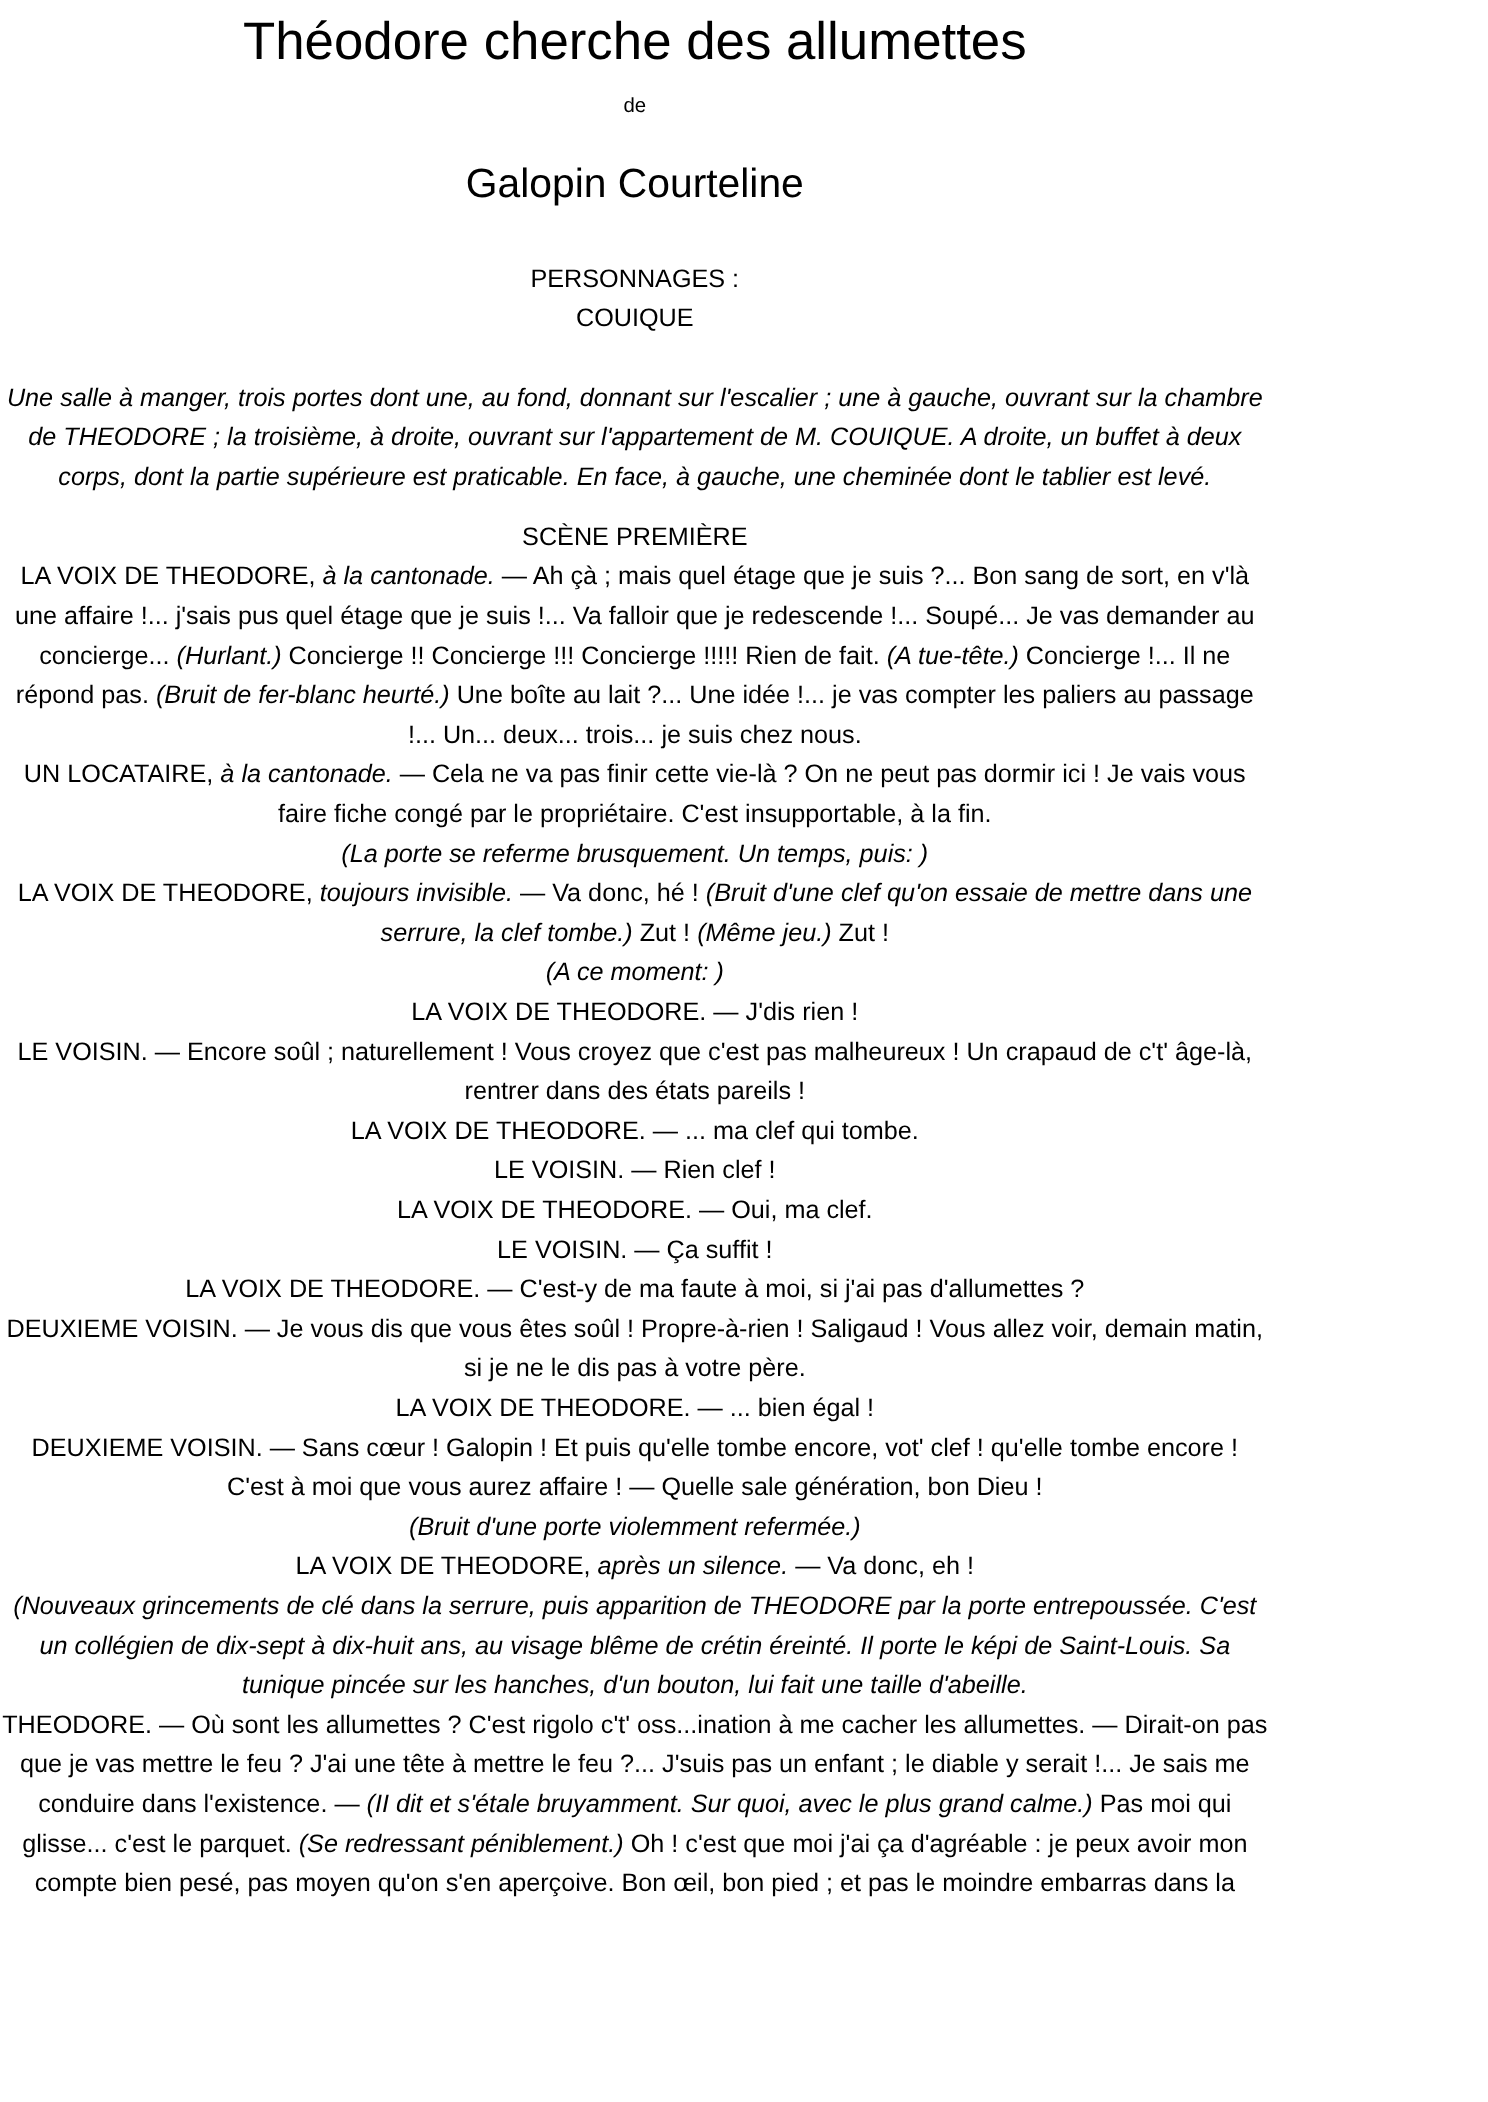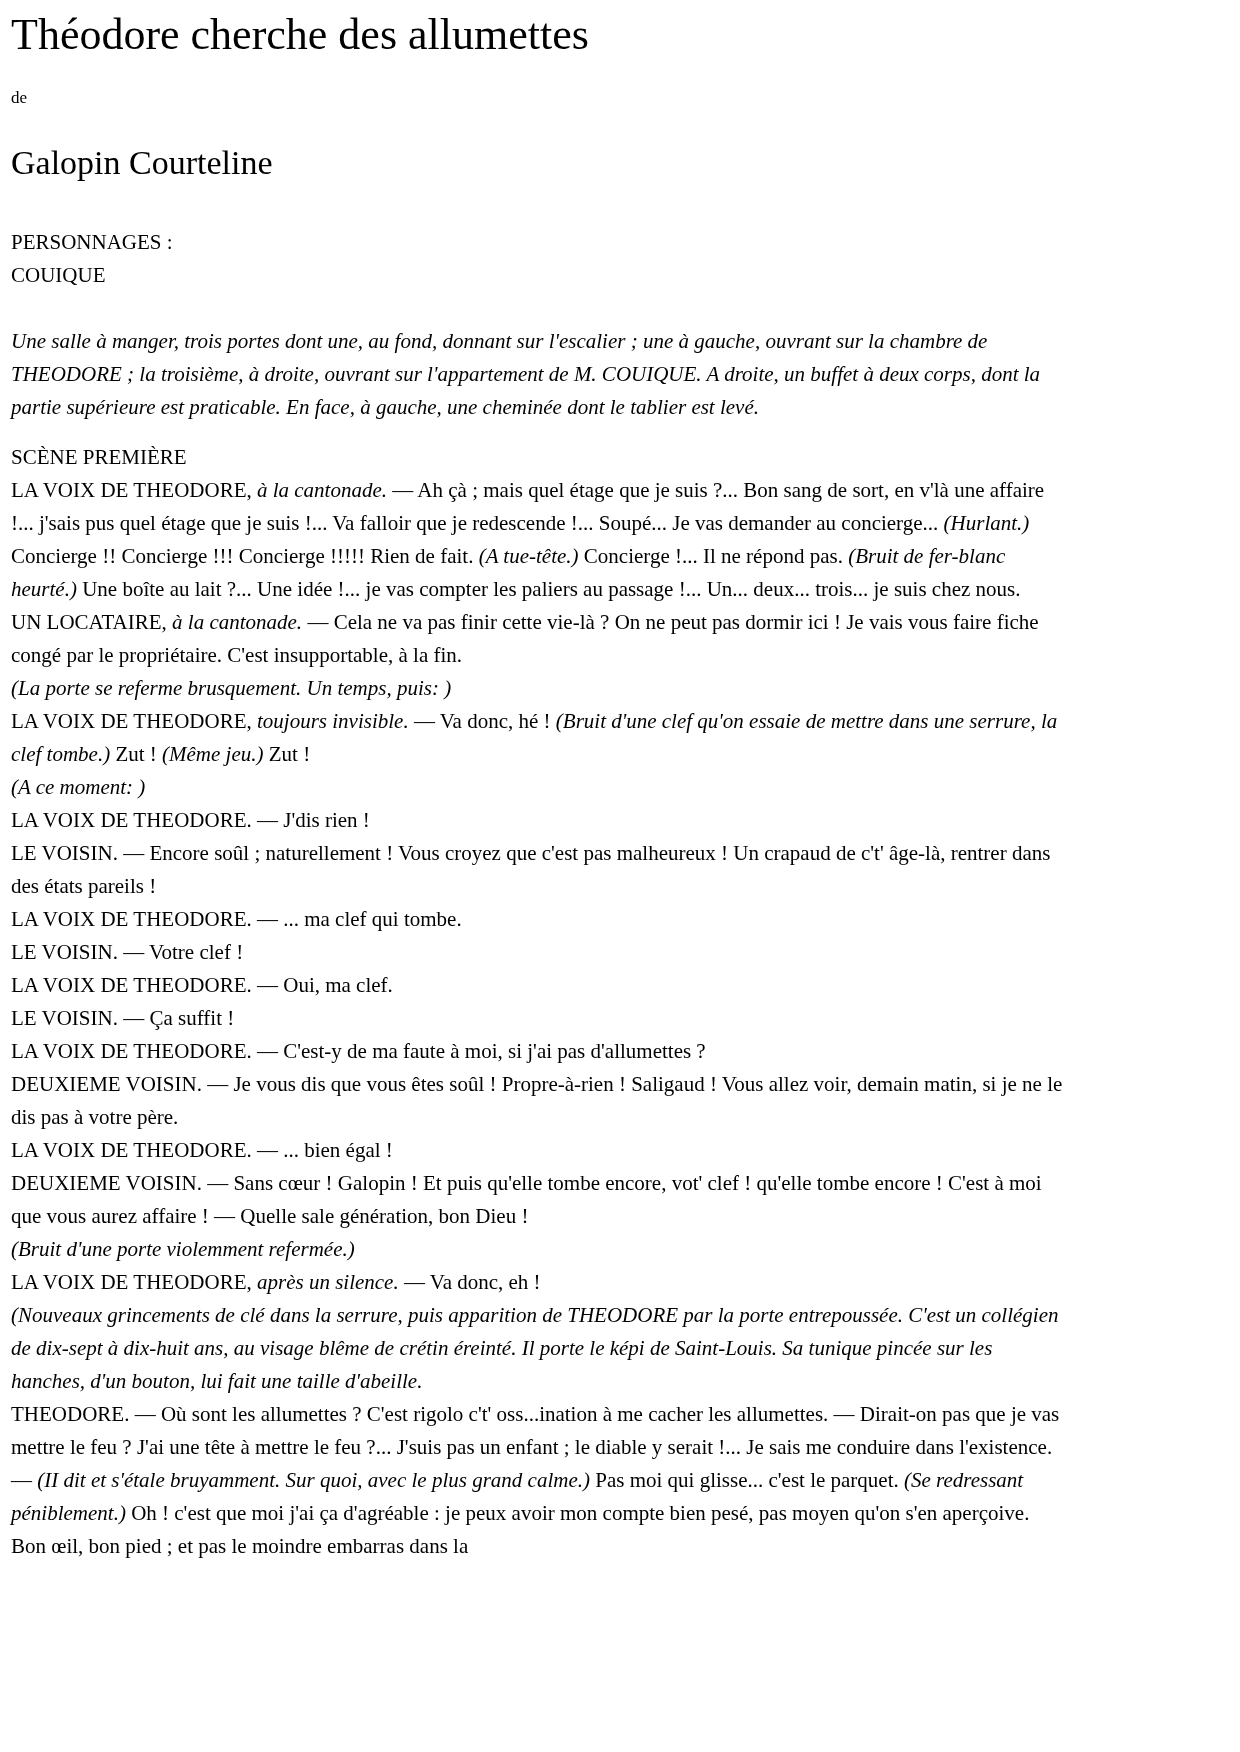--- a/index.html
+++ b/index.html
@@ -5,38 +5,38 @@
   html, body {
     margin: 0;
     padding: 0;
     background: #ffffff;
     color: #000000;
     width: 1240px;
     height: 1752px;
     overflow: hidden;
   }
   .doc {
-    font-family: Liberation Serif, serif;
+    font-family: Liberation Sans, sans-serif;
     font-size: 21px;
     line-height: 33px;
     width: 1058px;
-    padding-left: 11px;
     box-sizing: content-box;
+    text-align: center;
   }
   .doc p { margin: 0; }
   h1.title {
     font-size: 44px;
     line-height: 52px;
     font-weight: normal;
     margin: 9px 0 0 0;
   }
   p.byline {
     font-size: 17px;
     line-height: 17px;
-    margin: 28px 0 0 0;
+    margin: 18px 0 0 0;
   }
   p.author {
     font-size: 34px;
     line-height: 38px;
     font-weight: normal;
     margin: 38px 0 0 0;
   }
   .cast { margin-top: 44px; }
   p.setting {
     font-style: italic;
@@ -66,21 +66,21 @@
     <p class="scene">SCÈNE PREMIÈRE</p>
     <div>
         <p><span>LA VOIX DE THEODORE, </span><em>à la cantonade.</em><span> — Ah çà ; mais quel étage que je suis ?... Bon sang de sort, en v'là une affaire !... j'sais pus quel étage que je suis !... Va falloir que je redescende !... Soupé... Je vas demander au concierge... </span><em>(Hurlant.)</em><span> Concierge !! Concierge !!! Concierge !!!!! Rien de fait. </span><em>(A tue-tête.)</em><span> Concierge !... Il ne répond pas. </span><em>(Bruit de fer-blanc heurté.)</em><span> Une boîte au lait ?... Une idée !... je vas compter les paliers au passage !... Un... deux... trois... je suis chez nous.</span></p>
         <p><span>UN LOCATAIRE, </span><em>à la cantonade.</em><span> — Cela ne va pas finir cette vie-là ? On ne peut pas dormir ici ! Je vais vous faire fiche congé par le propriétaire. C'est insupportable, à la fin.</span></p>
         <p><em>(La porte se referme brusquement. Un temps, puis: )</em></p>
         <p><span>LA VOIX DE THEODORE, </span><em>toujours invisible.</em><span> — Va donc, hé ! </span><em>(Bruit d'une clef qu'on essaie de mettre dans une serrure, la clef tombe.)</em><span> Zut ! </span><em>(Même jeu.)</em><span> Zut !</span></p>
         <p><em>(A ce moment: )</em></p>
         <p><span>LA VOIX DE THEODORE. — J'dis rien !</span></p>
         <p><span>LE VOISIN. — Encore soûl ; naturellement ! Vous croyez que c'est pas malheureux ! Un crapaud de c't' âge-là, rentrer dans des états pareils !</span></p>
         <p><span>LA VOIX DE THEODORE. — ... ma clef qui tombe.</span></p>
-        <p><span>LE VOISIN. — Votre clef !</span></p>
+        <p><span>LE VOISIN. — Rien clef !</span></p>
         <p><span>LA VOIX DE THEODORE. — Oui, ma clef.</span></p>
         <p><span>LE VOISIN. — Ça suffit !</span></p>
         <p><span>LA VOIX DE THEODORE. — C'est-y de ma faute à moi, si j'ai pas d'allumettes ?</span></p>
         <p><span>DEUXIEME VOISIN. — Je vous dis que vous êtes soûl ! Propre-à-rien ! Saligaud ! Vous allez voir, demain matin, si je ne le dis pas à votre père.</span></p>
         <p><span>LA VOIX DE THEODORE. — ... bien égal !</span></p>
         <p><span>DEUXIEME VOISIN. — Sans cœur ! Galopin ! Et puis qu'elle tombe encore, vot' clef ! qu'elle tombe encore ! C'est à moi que vous aurez affaire ! — Quelle sale génération, bon Dieu !</span></p>
         <p><em>(Bruit d'une porte violemment refermée.)</em></p>
         <p><span>LA VOIX DE THEODORE, </span><em>après un silence.</em><span> — Va donc, eh !</span></p>
         <p><em>(Nouveaux grincements de clé dans la serrure, puis apparition de THEODORE par la porte entrepoussée. C'est un collégien de dix-sept à dix-huit ans, au visage blême de crétin éreinté. Il porte le képi de Saint-Louis. Sa tunique pincée sur les hanches, d'un bouton, lui fait une taille d'abeille.</em></p>
         <p><span>THEODORE. — Où sont les allumettes ? C'est rigolo c't' oss...ination à me cacher les allumettes. — Dirait-on pas que je vas mettre le feu ? J'ai une tête à mettre le feu ?... J'suis pas un enfant ; le diable y serait !... Je sais me conduire dans l'existence. — </span><em>(II dit et s'étale bruyamment. Sur quoi, avec le plus grand calme.)</em><span> Pas moi qui glisse... c'est le parquet. </span><em>(Se redressant péniblement.)</em><span> Oh ! c'est que moi j'ai ça d'agréable : je peux avoir mon compte bien pesé, pas moyen qu'on s'en aperçoive. Bon œil, bon pied ; et pas le moindre embarras dans la</span></p>

